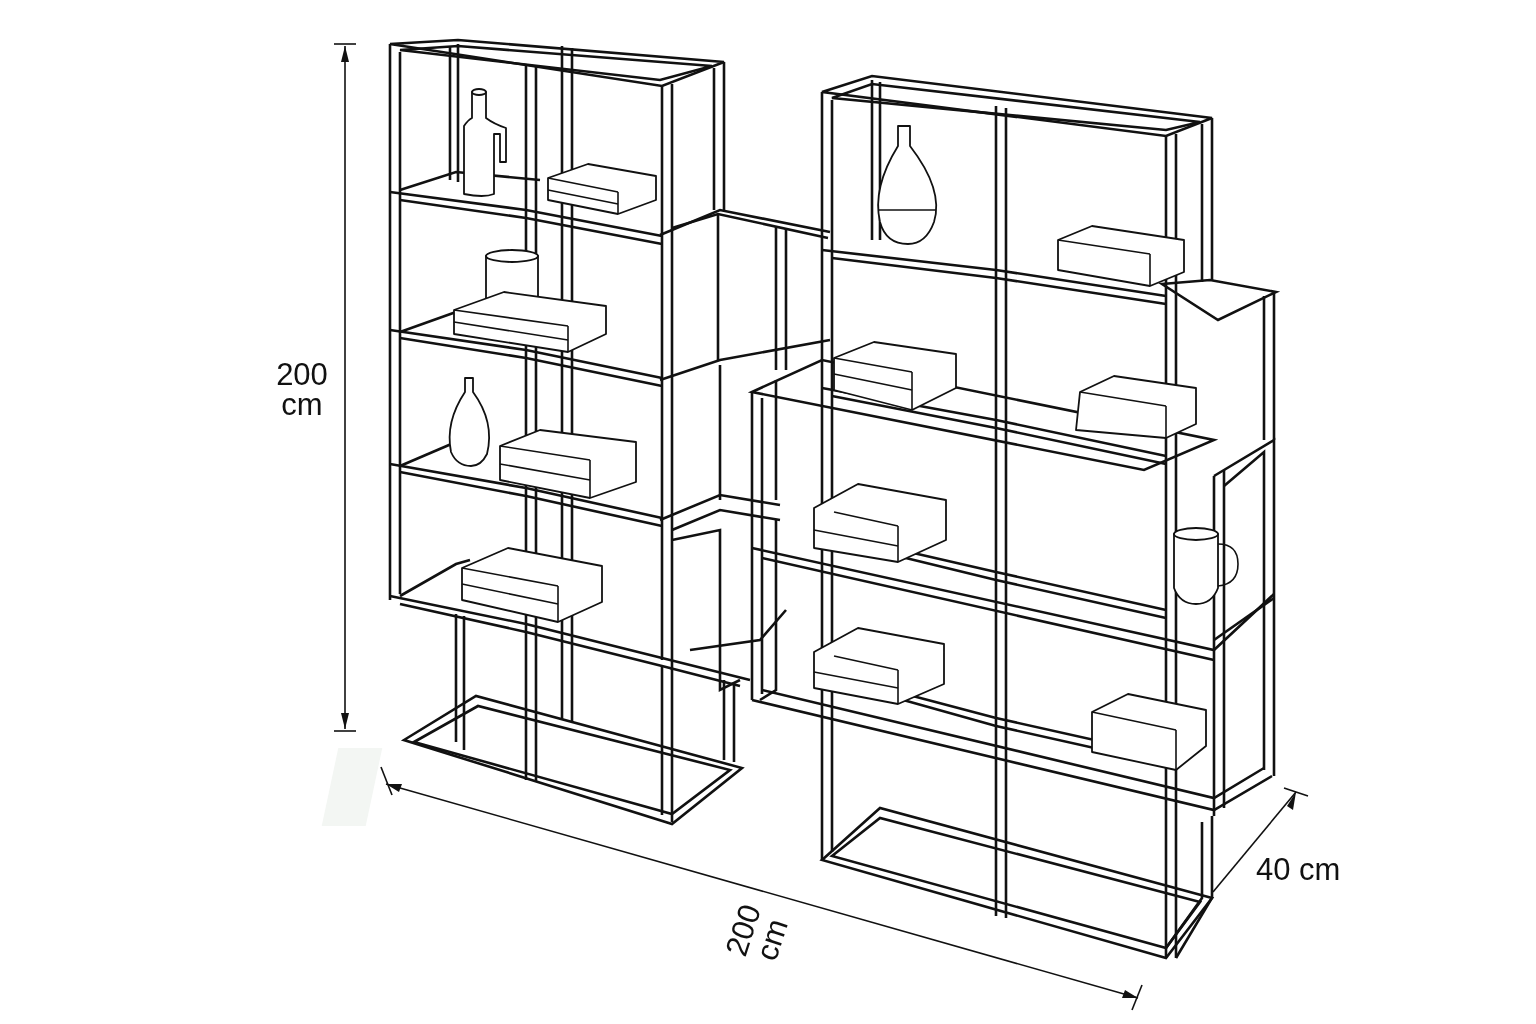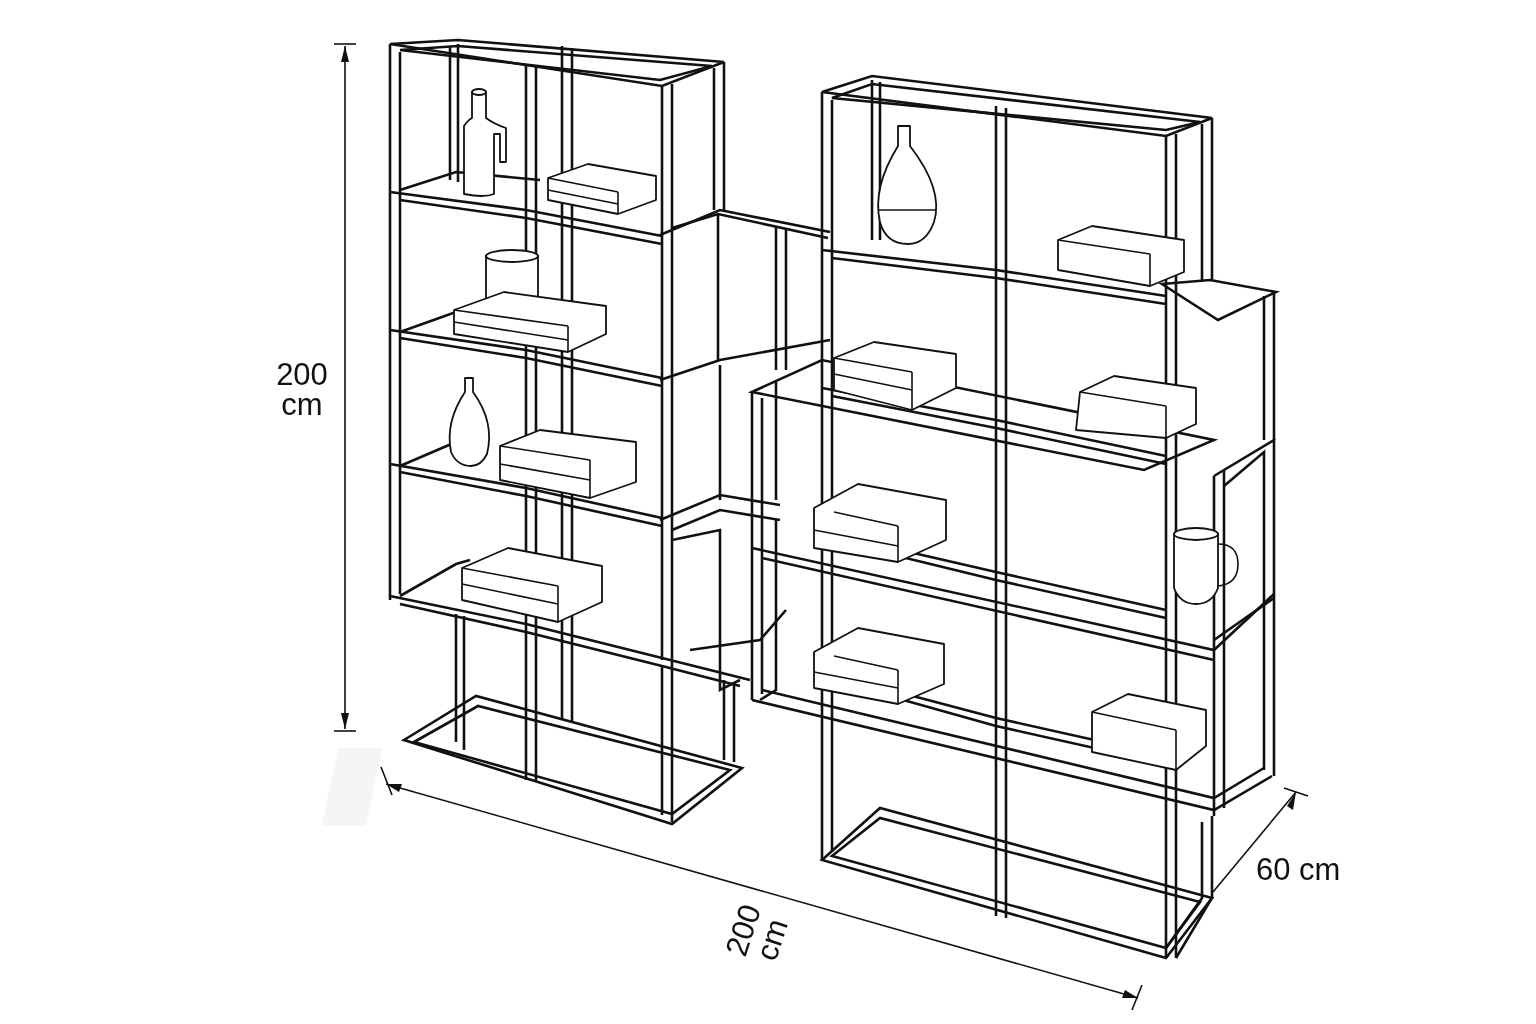--- a/index.html
+++ b/index.html
@@ -248,14 +248,14 @@
   <div class="label height-label">
     <div>200</div>
     <div>cm</div>
   </div>
 
   <div class="label width-label">
     <div>200</div>
     <div>cm</div>
   </div>
 
-  <div class="label depth-label">60 cm</div>
+  <div class="label depth-label">40 cm</div>
 </div>
 
 </body></html>

